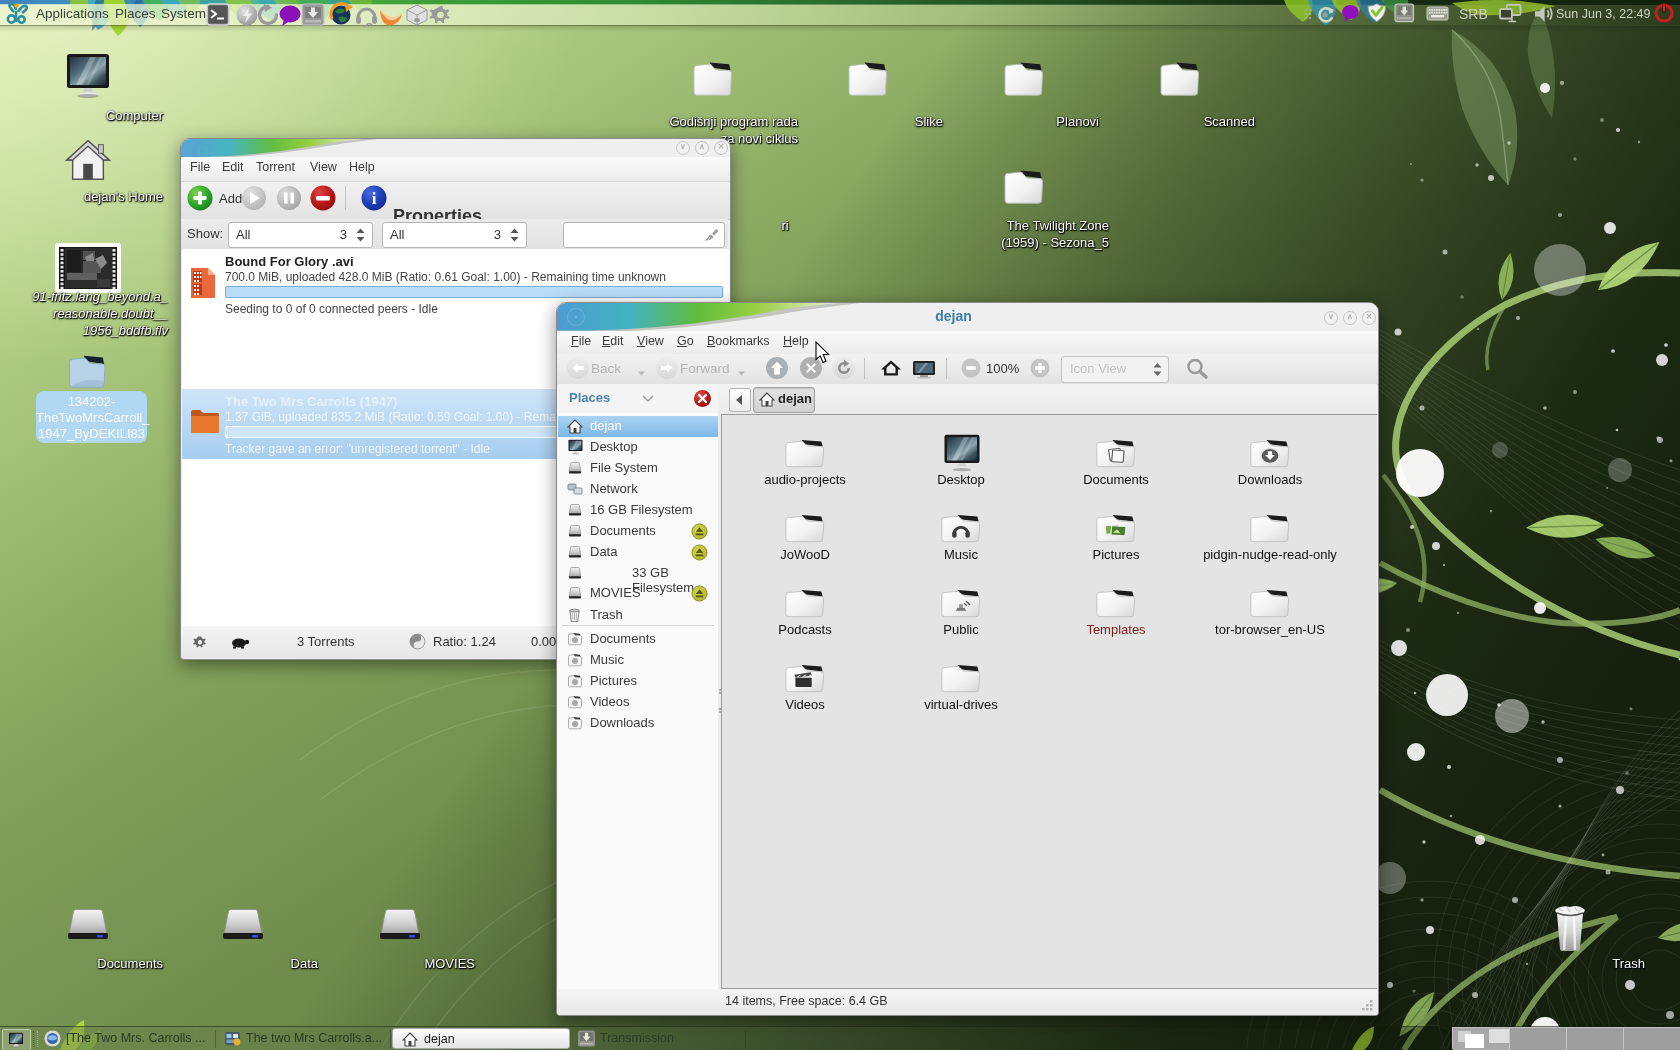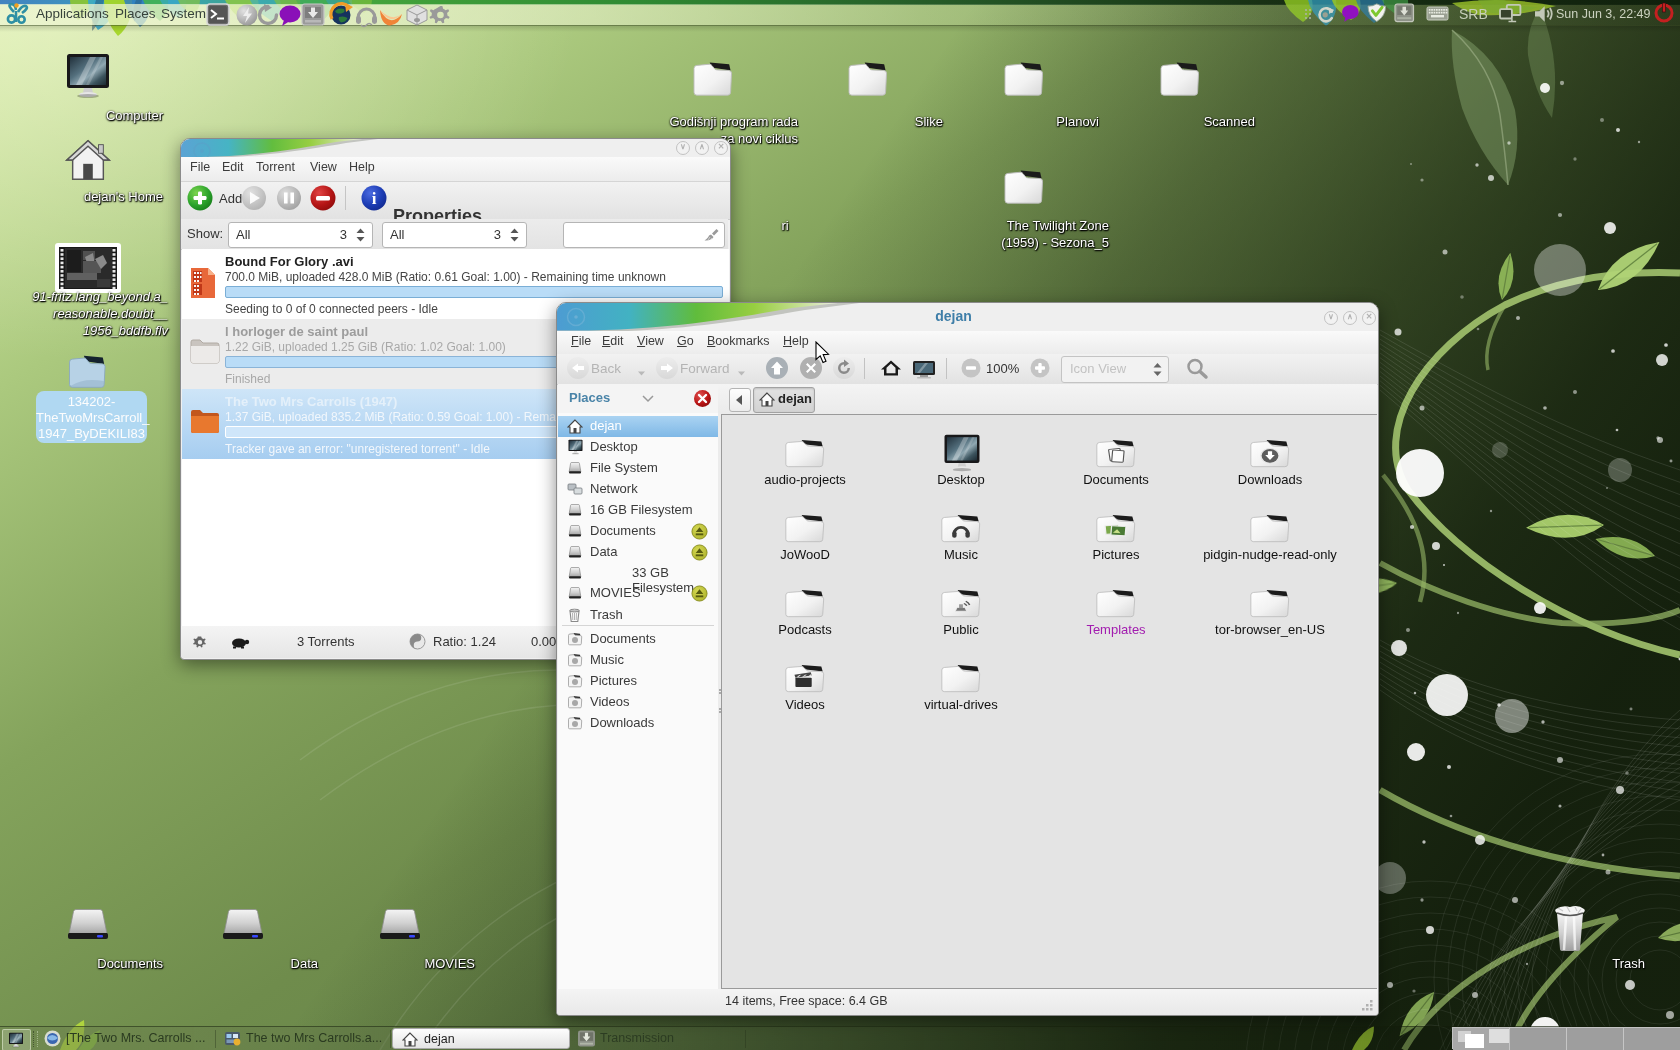--- a/index.html
+++ b/index.html
@@ -644,30 +644,20 @@
     <rect x="4" y="26" width="2" height="2"></rect>
             <rect x="7" y="26" width="2" height="2"></rect>
           </g>
    </svg>
    <div class="abs" style="left:43px;top:5px;font-size:13px;font-weight:bold;color:#222;">Bound For Glory .avi</div>
    <div class="abs" style="left:43px;top:21px;font-size:12px;color:#444;">700.0 MiB, uploaded 428.0 MiB (Ratio: 0.61 Goal: 1.00) - Remaining time unknown</div>
    <div class="abs" style="left:43px;top:37px;width:496px;height:10px;border:1px solid #7aaed6;background:#b9dcf7;border-radius:2px;"></div>
    <div class="abs" style="left:43px;top:53px;font-size:12px;color:#444;">Seeding to 0 of 0 connected peers - Idle</div>
   </div>
 
-  <div class="abs" style="left:0;top:70px;width:547px;height:70px;background:#ececec;">
-   <svg class="abs" style="left:8px;top:19px;" width="30" height="26" viewBox="0 0 30 26">
-    <path d="M1,4 Q1,2 3,2 L10,2 L13,5 L27,5 Q29,5 29,7 L29,23 Q29,25 27,25 L3,25 Q1,25 1,23 Z" fill="#c9c4bf" stroke="#b2aba4" stroke-width="1"></path>
-    <path d="M1,8 L29,8 L29,23 Q29,25 27,25 L3,25 Q1,25 1,23 Z" fill="#eceae8"></path>
-   </svg>
-   <div class="abs" style="left:43px;top:5px;font-size:13px;font-weight:bold;color:#9c9c9c;">l horloger de saint paul</div>
-   <div class="abs" style="left:43px;top:21px;font-size:12px;color:#a8a8a8;">1.22 GiB, uploaded 1.25 GiB (Ratio: 1.02 Goal: 1.00)</div>
-   <div class="abs" style="left:43px;top:37px;width:496px;height:10px;border:1px solid #8ab4d8;background:#b9dcf7;border-radius:2px;"></div>
-   <div class="abs" style="left:43px;top:53px;font-size:12px;color:#a8a8a8;">Finished</div>
-  </div>
 
   <div class="abs" style="left:0;top:140px;width:547px;height:70px;background:linear-gradient(#cee5f8,#a6cdf0);text-align:right;">
    <svg class="abs" style="left:8px;top:19px;" width="30" height="26" viewBox="0 0 30 26">
     <path d="M1,4 Q1,2 3,2 L10,2 L13,5 L27,5 Q29,5 29,7 L29,23 Q29,25 27,25 L3,25 Q1,25 1,23 Z" fill="#c2571e"></path>
     <path d="M1,8 L29,8 L29,23 Q29,25 27,25 L3,25 Q1,25 1,23 Z" fill="#e8782e"></path>
    </svg>
    <div class="abs" style="left:43px;top:5px;font-size:13px;font-weight:bold;color:#e4f0fa;">The Two Mrs Carrolls (1947)</div>
    <div class="abs" style="left:43px;top:21px;font-size:12px;color:#f2f7fc;">1.37 GiB, uploaded 835.2 MiB (Ratio: 0.59 Goal: 1.00) - Remaining</div>
    <div class="abs" style="left:43px;top:37px;width:496px;height:10px;border:1px solid #fff;background:#cfe6fa;border-radius:2px;"></div>
    <div class="abs" style="left:43px;top:53px;font-size:12px;color:#f2f7fc;">Tracker gave an error: "unregistered torrent" - Idle</div>
@@ -1063,21 +1053,21 @@
             <path d="M-6,6 L6,6 L4,1 L-4,1 Z" fill="#777" stroke="#eee"></path>
             <rect x="-2" y="-3" width="4" height="5" fill="#999"></rect>
             <path d="M3,-4 A6,6 0 0 1 6,-1 M5,-7 A9,9 0 0 1 9,-2" stroke="#555" stroke-width="1.6" fill="none"></path>
           </g>
         </g>
       </svg>
 <div class="abs" style="left:164px;top:207px;width:150px;text-align:center;font-size:13px;color:#111;">Public</div>
 <svg class="abs" style="left:371px;top:173px;" width="46" height="31" viewBox="0 0 48 40" preserveAspectRatio="none">
         <use href="#folder"></use>
       </svg>
-<div class="abs" style="left:319px;top:207px;width:150px;text-align:center;font-size:13px;color:#a21caf;">Templates</div>
+<div class="abs" style="left:319px;top:207px;width:150px;text-align:center;font-size:13px;color:#7f1d1d;">Templates</div>
 <svg class="abs" style="left:525px;top:173px;" width="46" height="31" viewBox="0 0 48 40" preserveAspectRatio="none">
         <use href="#folder"></use>
       </svg>
 <div class="abs" style="left:473px;top:207px;width:150px;text-align:center;font-size:13px;color:#111;">tor-browser_en-US</div>
 <svg class="abs" style="left:60px;top:248px;" width="46" height="31" viewBox="0 0 48 40" preserveAspectRatio="none">
         <use href="#folder"></use>
         <g transform="translate(0,2)">
           <g transform="translate(14,12)">
             <rect x="0" y="5" width="17" height="12" rx="1" fill="#2e2e2e"></rect>
             <path d="M0,5 L17,2 L16,-2 L-1,1 Z" fill="#444"></path>

